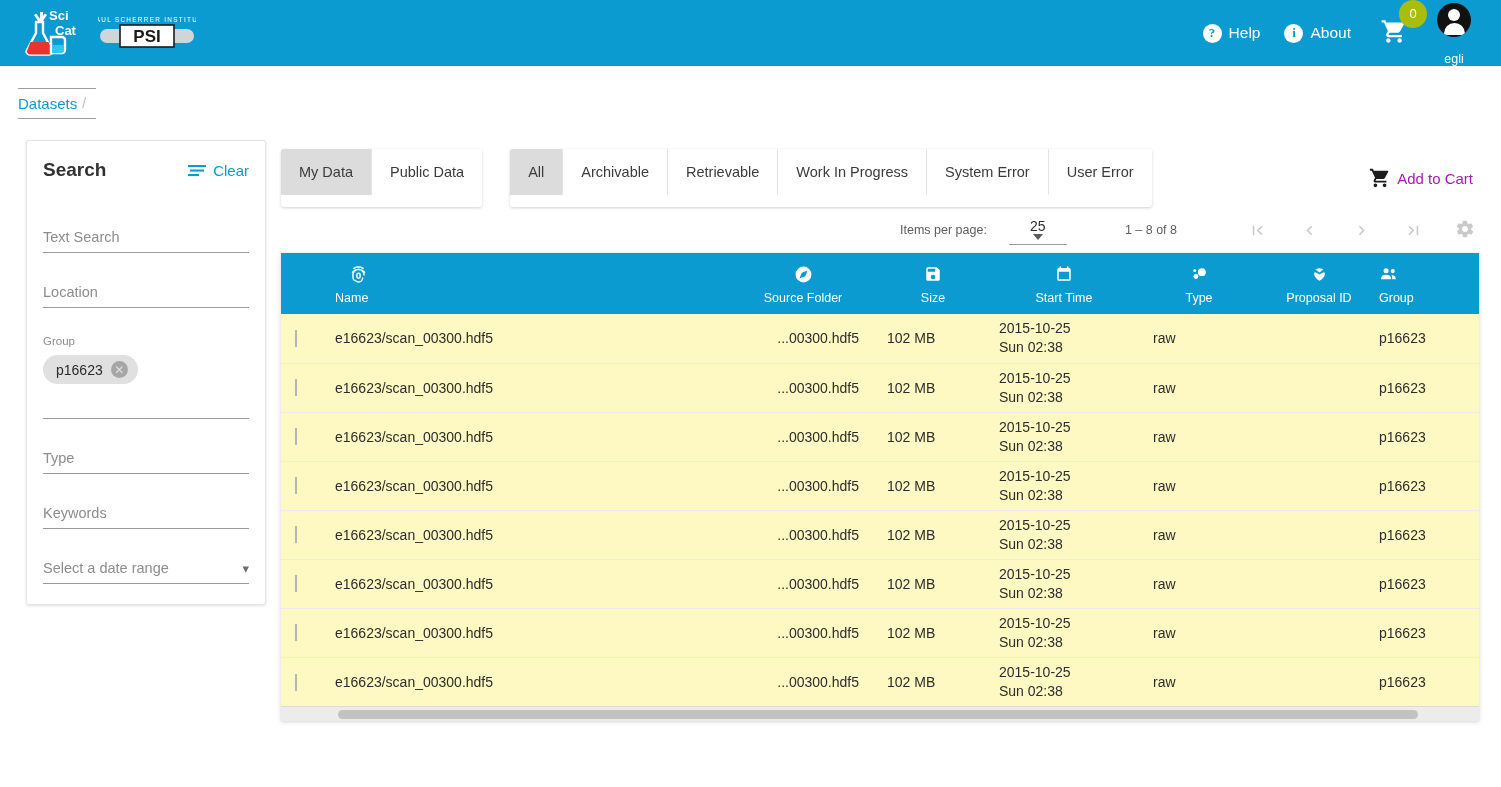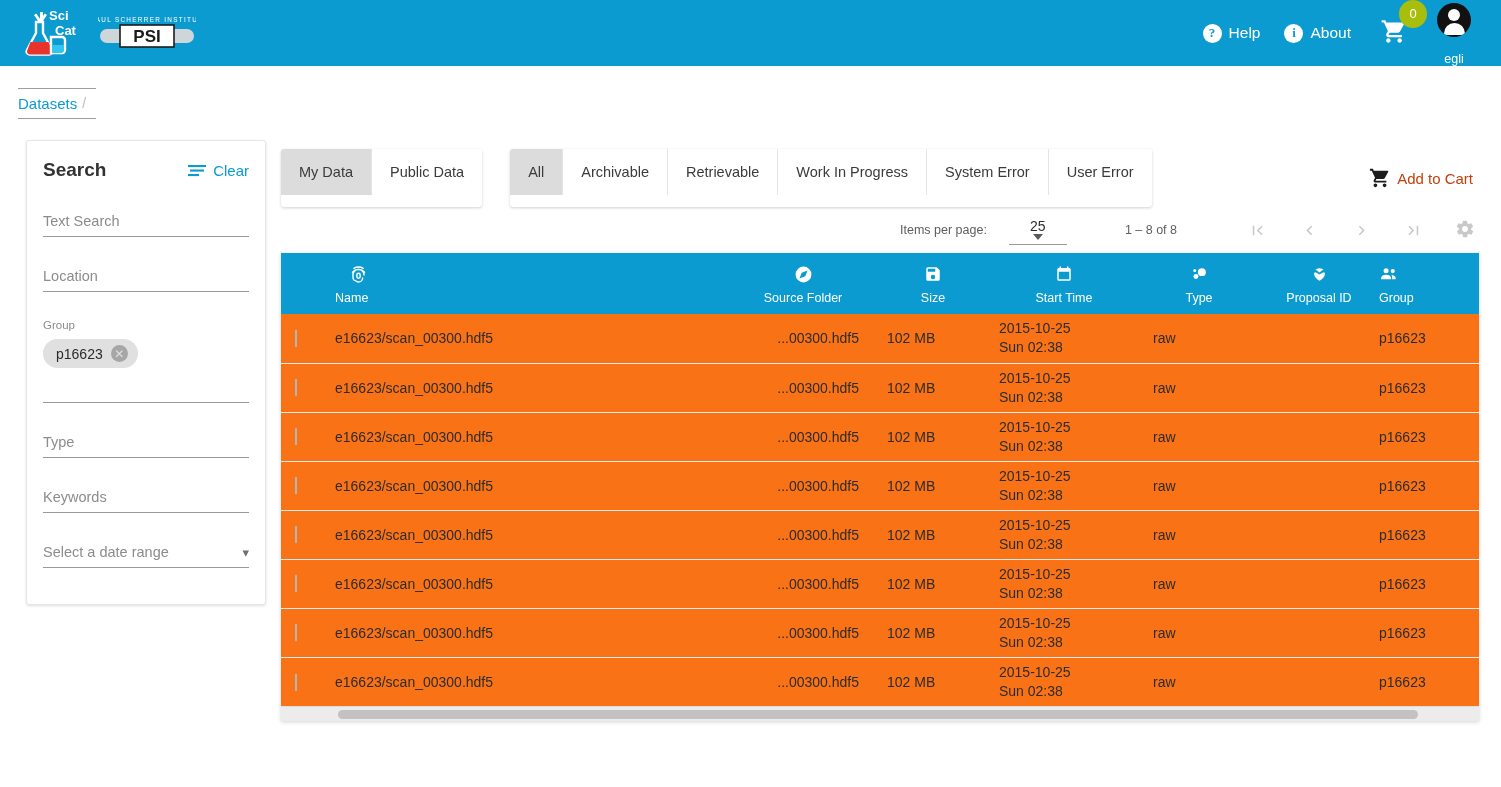--- a/index.html
+++ b/index.html
@@ -100,21 +100,21 @@
     width:276px;
     background:#fff;
     border:1px solid #e6e6e6;
     border-radius:3px;
     box-shadow:0 1px 3px rgba(0,0,0,.13);
     padding:18px 16px 22px 16px;
     height:465px;
   }
   .search-head {
     display:flex; align-items:center; justify-content:space-between;
-    margin-bottom:28px;
+    margin-bottom:44px;
     gap:12px;
   }
   .search-title { font-size:19px; font-weight:600; color:#333; }
   .clear-btn {
     display:flex; align-items:center; gap:7px;
     color:#0b9bd0; font-size:15px; cursor:pointer;
   }
   .filter-glyph { display:block; }
 
   .field { margin-bottom:27px; position:relative; }
@@ -173,21 +173,21 @@
     cursor:pointer;
     border-right:1px solid #e4e4e4;
     white-space:nowrap;
   }
   .tab-btn:last-child { border-right:none; }
   .tab-btn.active { background:#dcdcdc; }
 
   .add-cart {
     margin-left:auto;
     display:flex; align-items:center; gap:5px;
-    color:#c2410c; font-size:15px; cursor:default;
+    color:#a21caf; font-size:15px; cursor:default;
     padding-right:6px;
   }
 
   
   .pager-row {
     display:flex; align-items:center; justify-content:flex-end;
     height:46px; gap:12px;
     font-size:12.5px; color:#5f5f5f;
     padding-right:4px;
   }
@@ -205,21 +205,21 @@
   .range-label { margin-right:48px; font-size:12.5px; color:#5f5f5f; }
   .pg-btn {
     width:40px; height:40px;
     display:flex; align-items:center; justify-content:center;
     color:#c9c9c9; cursor:pointer; background:none; border:none;
   }
   .gear-btn { margin-left:10px; color:#c9c9c9; cursor:pointer; }
 
   
   .table-wrap {
-    background:#f97316;
+    background:#fef9c3;
     box-shadow:0 1px 4px rgba(0,0,0,.18);
     position:relative;
     overflow:hidden;
   }
   table { border-collapse:collapse; width:100%; table-layout:fixed; }
   thead th {
     background:#0b9bd0; color:#fff;
     font-weight:normal; font-size:12.5px;
     height:61px; vertical-align:bottom;
     padding:0 0 9px 0;

